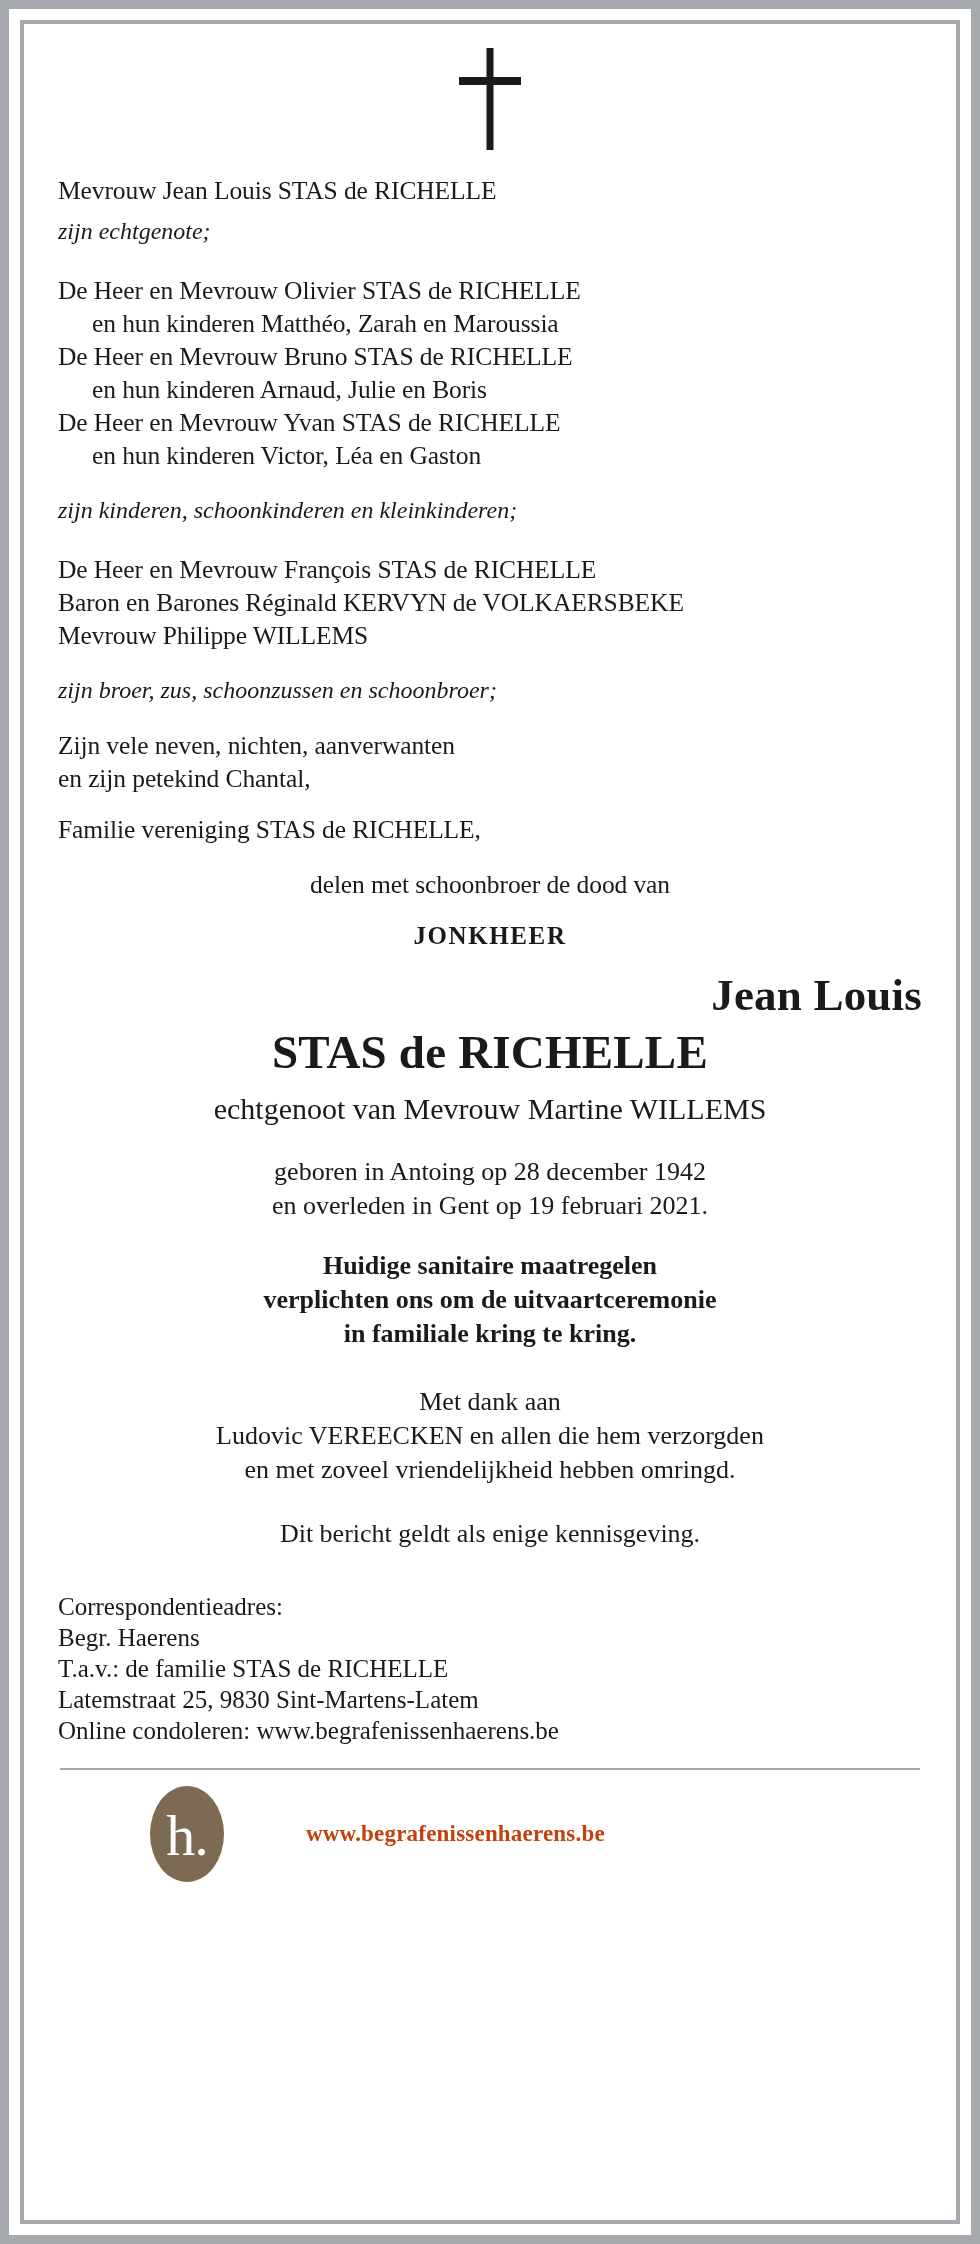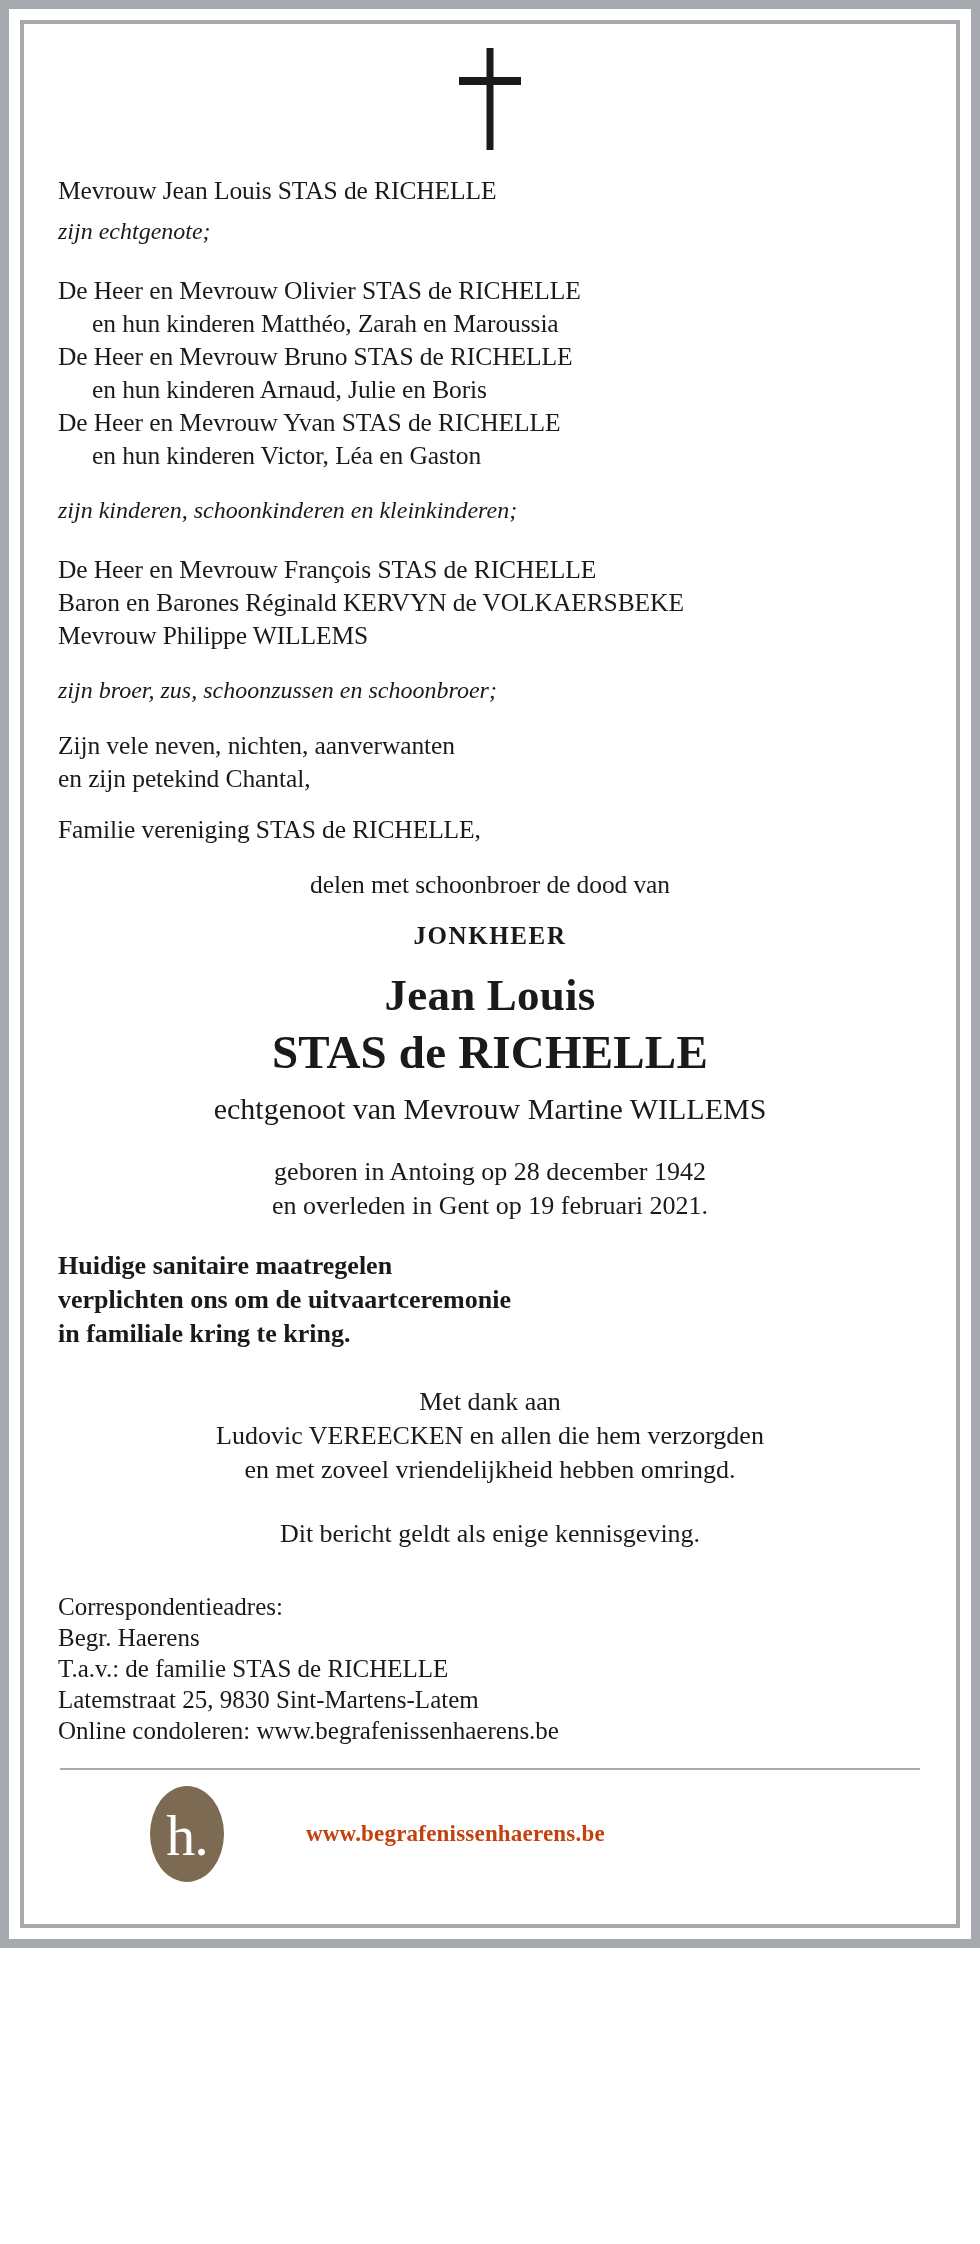--- a/index.html
+++ b/index.html
@@ -14,21 +14,21 @@
     font-family: "Liberation Serif", "DejaVu Serif", serif;
     color: #1a1a1a;
     -webkit-font-smoothing: antialiased;
   }
 
   
   .card {
     position: relative;
     box-sizing: border-box;
     width: 980px;
-    height: 1948px;
+    height: 2244px;
     background: #ffffff;
     border: 9px solid #a6a9ad;
     padding: 11px;
   }
   .card-inner {
     box-sizing: border-box;
     width: 100%;
     height: 100%;
     background: #ffffff;
     border: 4px solid #a6a9ad;
@@ -99,21 +99,21 @@
   .gap-40 { height: 40px; }
 
   .jonkheer {
     text-align: center;
     font-size: 25px;
     line-height: 34px;
     letter-spacing: 1.6px;
     font-weight: bold;
   }
   .firstname {
-    text-align: center;
+    text-align: right;
     font-weight: bold;
     font-size: 45px;
     line-height: 56px;
     letter-spacing: 0.2px;
   }
   .lastname {
     text-align: center;
     font-weight: bold;
     font-size: 47px;
     line-height: 58px;
@@ -123,21 +123,21 @@
     text-align: center;
     font-size: 30px;
     line-height: 40px;
   }
   .dates {
     text-align: center;
     font-size: 26px;
     line-height: 34px;
   }
   .notice-bold {
-    text-align: left;
+    text-align: center;
     font-weight: bold;
     font-size: 26px;
     line-height: 34px;
   }
   .thanks {
     text-align: center;
     font-size: 26px;
     line-height: 34px;
   }
   .single-notice {

